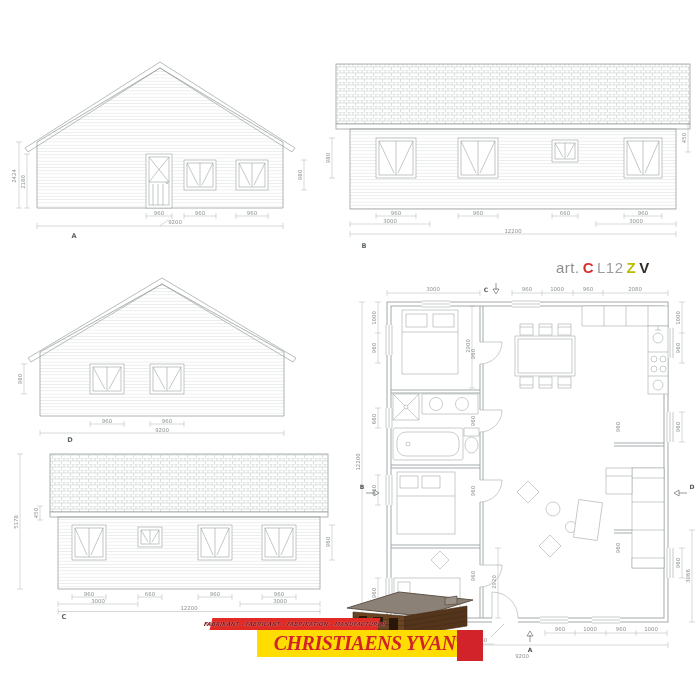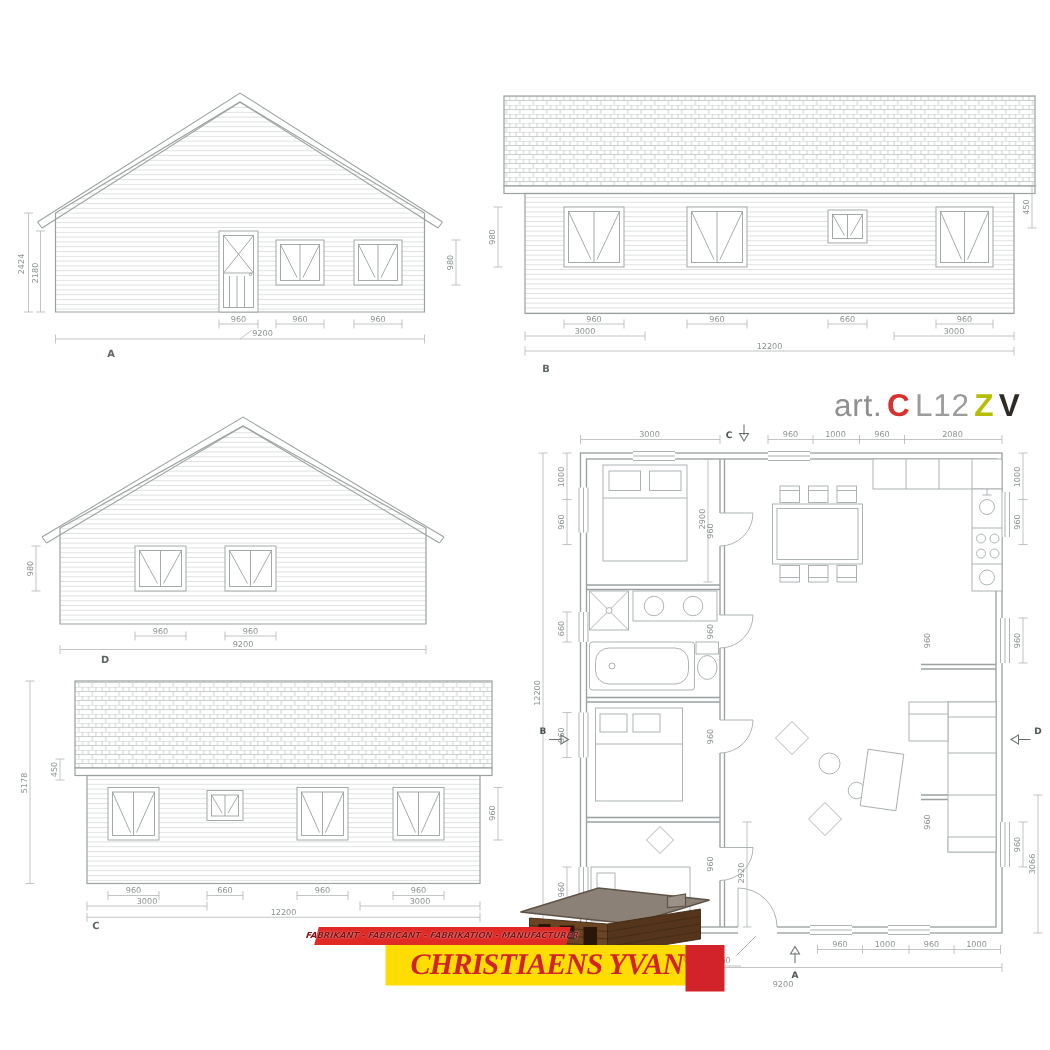--- a/index.html
+++ b/index.html
@@ -3,21 +3,21 @@
 <meta charset="utf-8">
 <style>
   html,body{margin:0;padding:0;background:#fff;}
   #canvas{position:relative;width:700px;height:700px;background:#ffffff;overflow:hidden;
           font-family:"DejaVu Sans",sans-serif;}
   .panel{position:absolute;}
   svg text{font-family:"DejaVu Sans",sans-serif;font-size:5.4px;fill:#8b9191;text-anchor:middle;}
   svg text.lab{font-size:6.6px;font-weight:bold;fill:#5f6666;}
   svg text.mk{font-size:6px;font-weight:bold;fill:#4f5555;}
   
-  #artline{position:absolute;left:556px;top:259px;font-size:21px;letter-spacing:.5px;
+  #artline{position:absolute;left:556px;top:259px;font-size:15px;letter-spacing:.5px;
            font-family:"Liberation Sans",sans-serif;}
   #artline span{margin-right:3px;}
   .art-prefix{color:#8f8f8f;}
   .art-c{color:#d6322b;font-weight:bold;}
   .art-l{color:#9c9c9c;}
   .art-z{color:#b8bd00;font-weight:bold;}
   .art-v{color:#2e2a26;font-weight:bold;}
   
   #logo{position:absolute;left:205px;top:590px;width:268px;height:78px;}
   #tagline{position:absolute;left:6px;top:28px;width:168px;height:12px;background:#e02a26;

